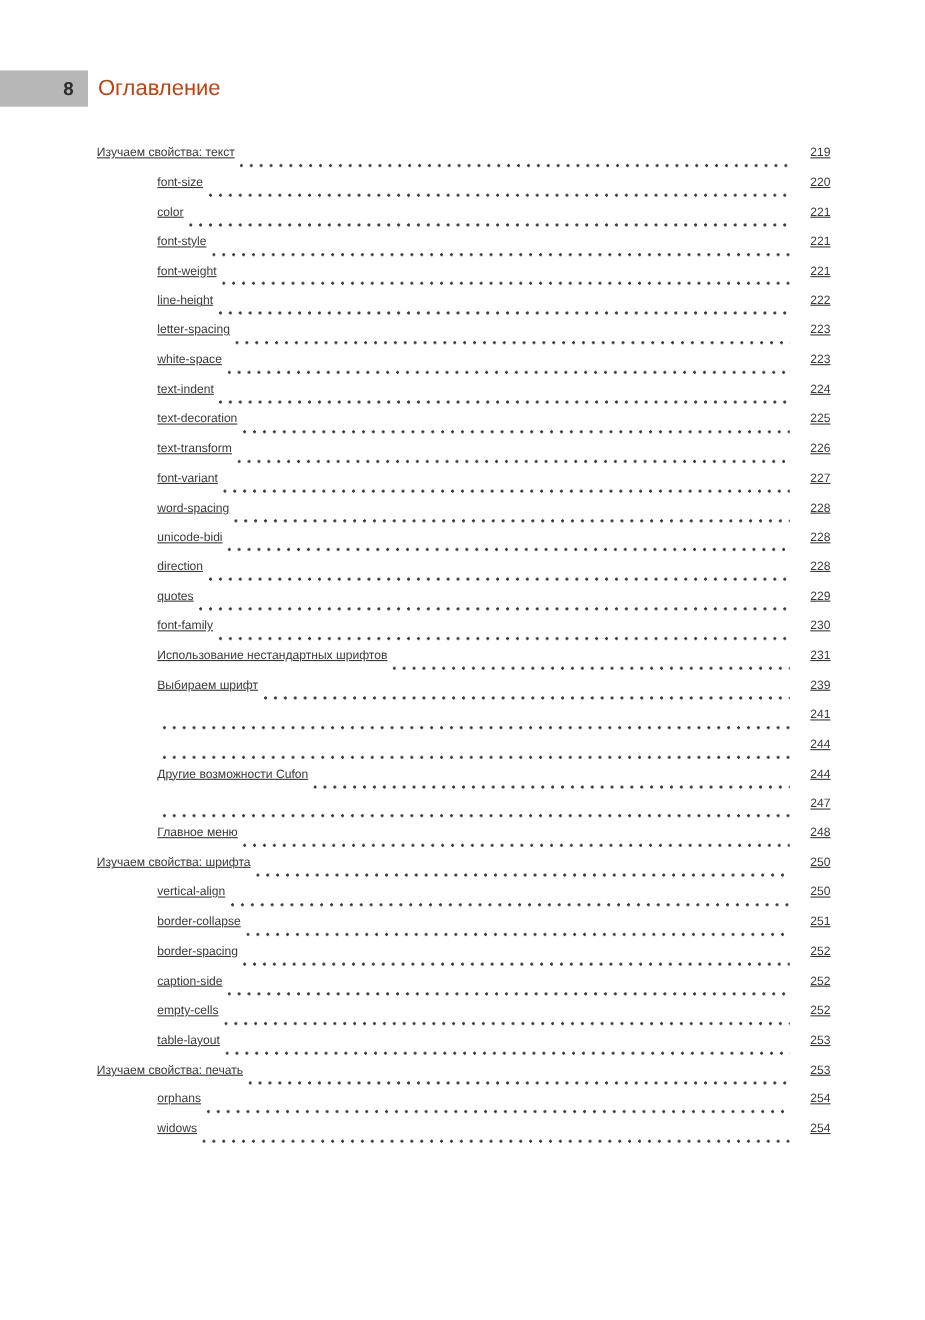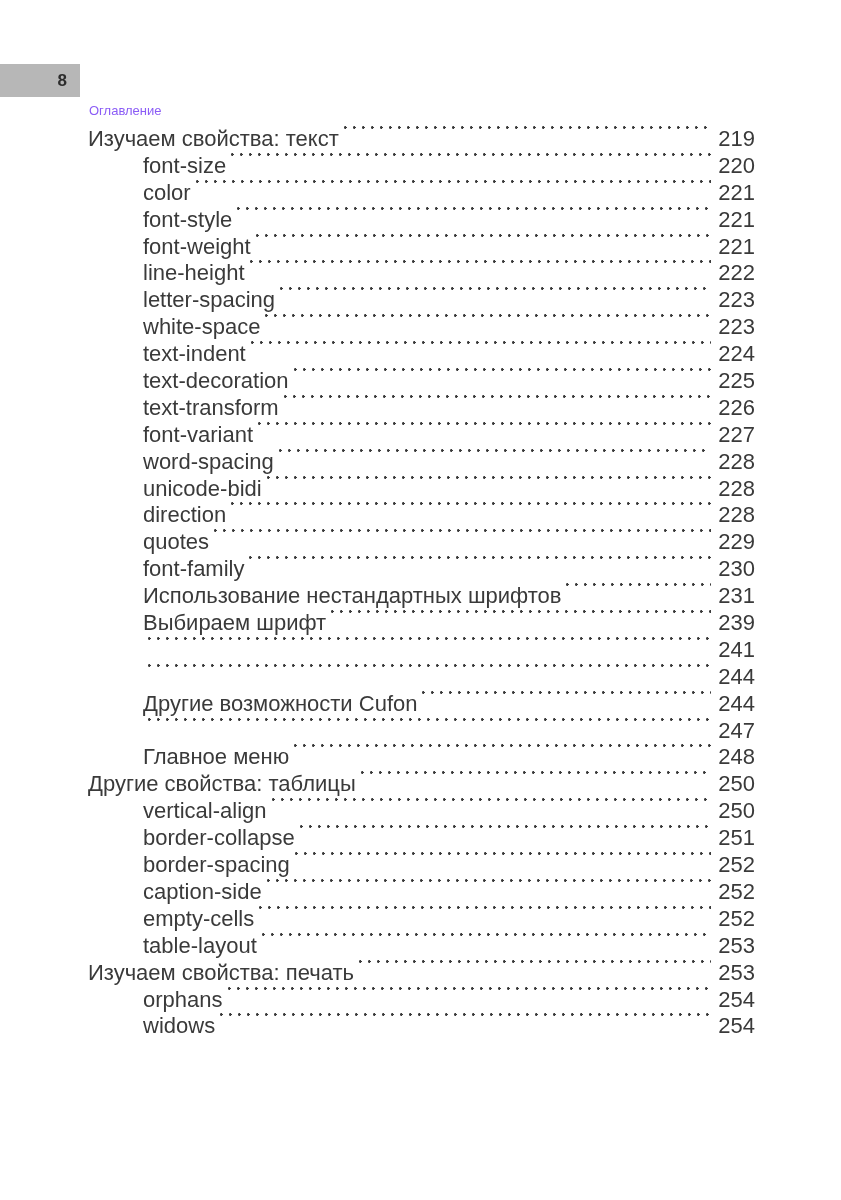--- a/index.html
+++ b/index.html
@@ -30,37 +30,37 @@
     font-size: 17px;
     color: #2d2d2d;
   }
   .running-title {
     position: absolute;
     left: 89px;
     top: 64px;
     height: 33px;
     display: flex;
     align-items: center;
-    font-size: 13px;
-    color: #8b5cf6;
-    margin-top: 30px;
+    font-size: 20px;
+    color: #c2410c;
   }
   .toc {
     position: absolute;
     left: 88px;
     top: 126px;
     width: 667px;
   }
   .toc-row {
     display: flex;
-    align-items: flex-start;
+    align-items: flex-end;
     height: 26.9px;
     line-height: 26.9px;
-    font-size: 22px;
+    font-size: 11px;
     white-space: nowrap;
+    text-decoration: underline;
   }
   .toc-row.indent { padding-left: 55px; }
   .toc-title { flex: 0 0 auto; }
   .leader {
     flex: 1 1 auto;
     height: 3px;
     margin: 0 7px 1px 5px;
     background-image: radial-gradient(circle at 1.4px 1.5px, #3b3b3b 1.25px, rgba(0,0,0,0) 1.5px);
     background-size: 9px 3px;
     background-repeat: repeat-x;
@@ -195,21 +195,21 @@
       <div class="toc-row indent">
         <span class="leader"></span>
         <span class="toc-page">247</span>
       </div>
       <div class="toc-row indent">
         <span class="toc-title">Главное меню</span>
         <span class="leader"></span>
         <span class="toc-page">248</span>
       </div>
       <div class="toc-row">
-        <span class="toc-title">Другие свойства: таблицы</span>
+        <span class="toc-title">Изучаем свойства: шрифта</span>
         <span class="leader"></span>
         <span class="toc-page">250</span>
       </div>
       <div class="toc-row indent">
         <span class="toc-title">vertical-align</span>
         <span class="leader"></span>
         <span class="toc-page">250</span>
       </div>
       <div class="toc-row indent">
         <span class="toc-title">border-collapse</span>

